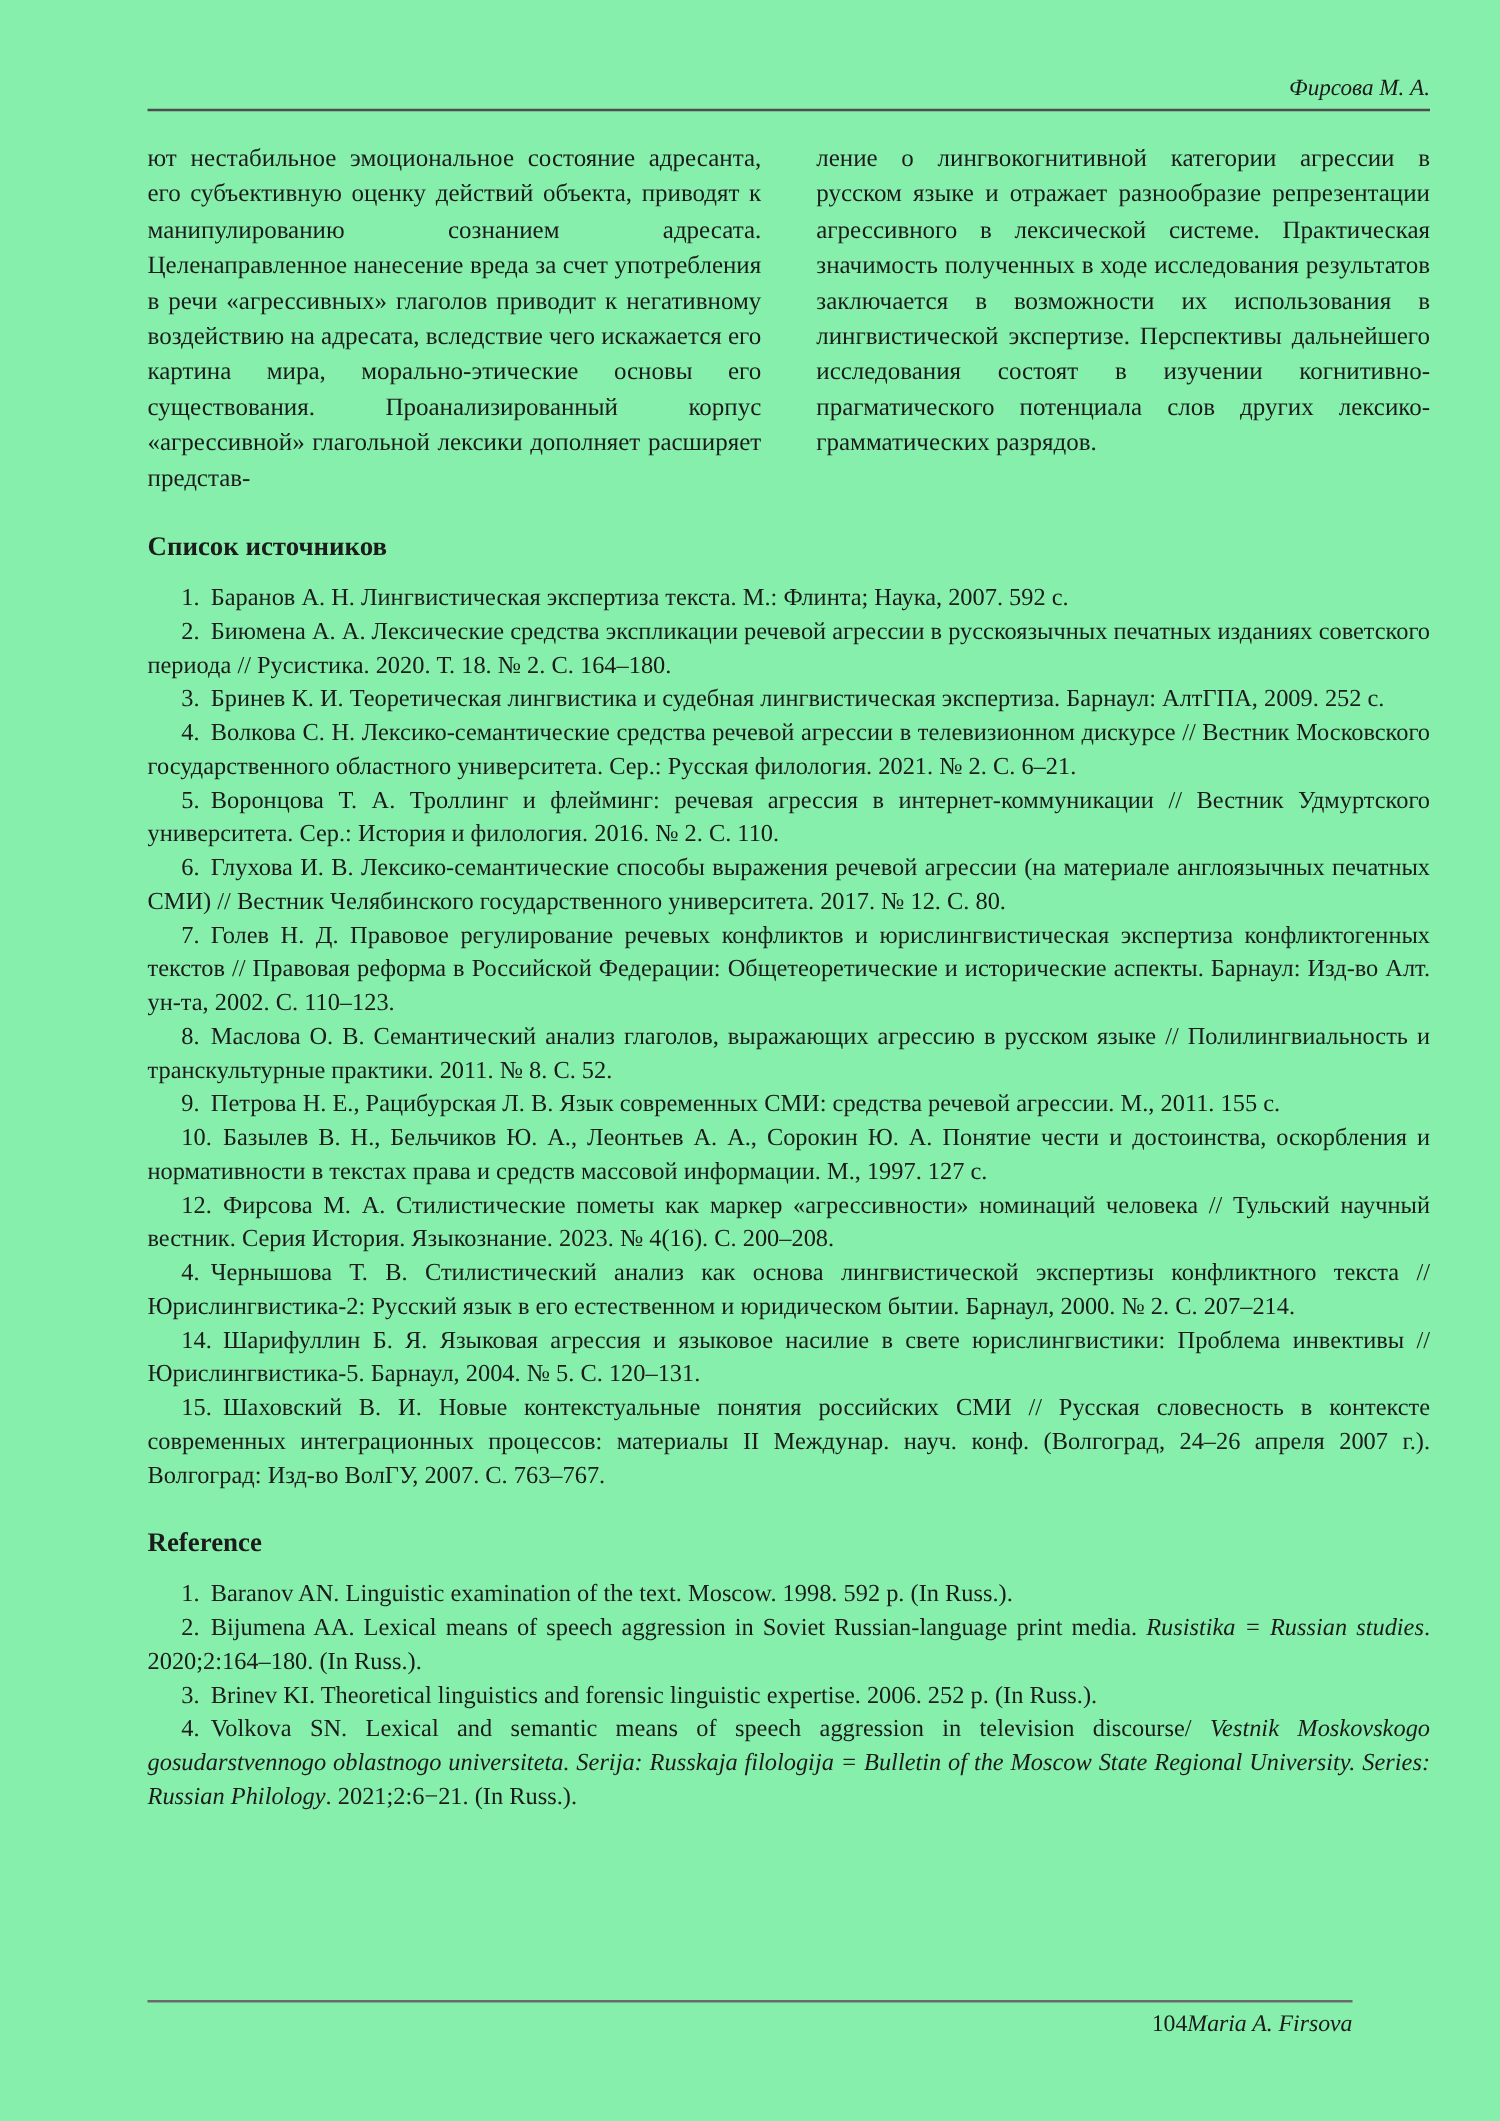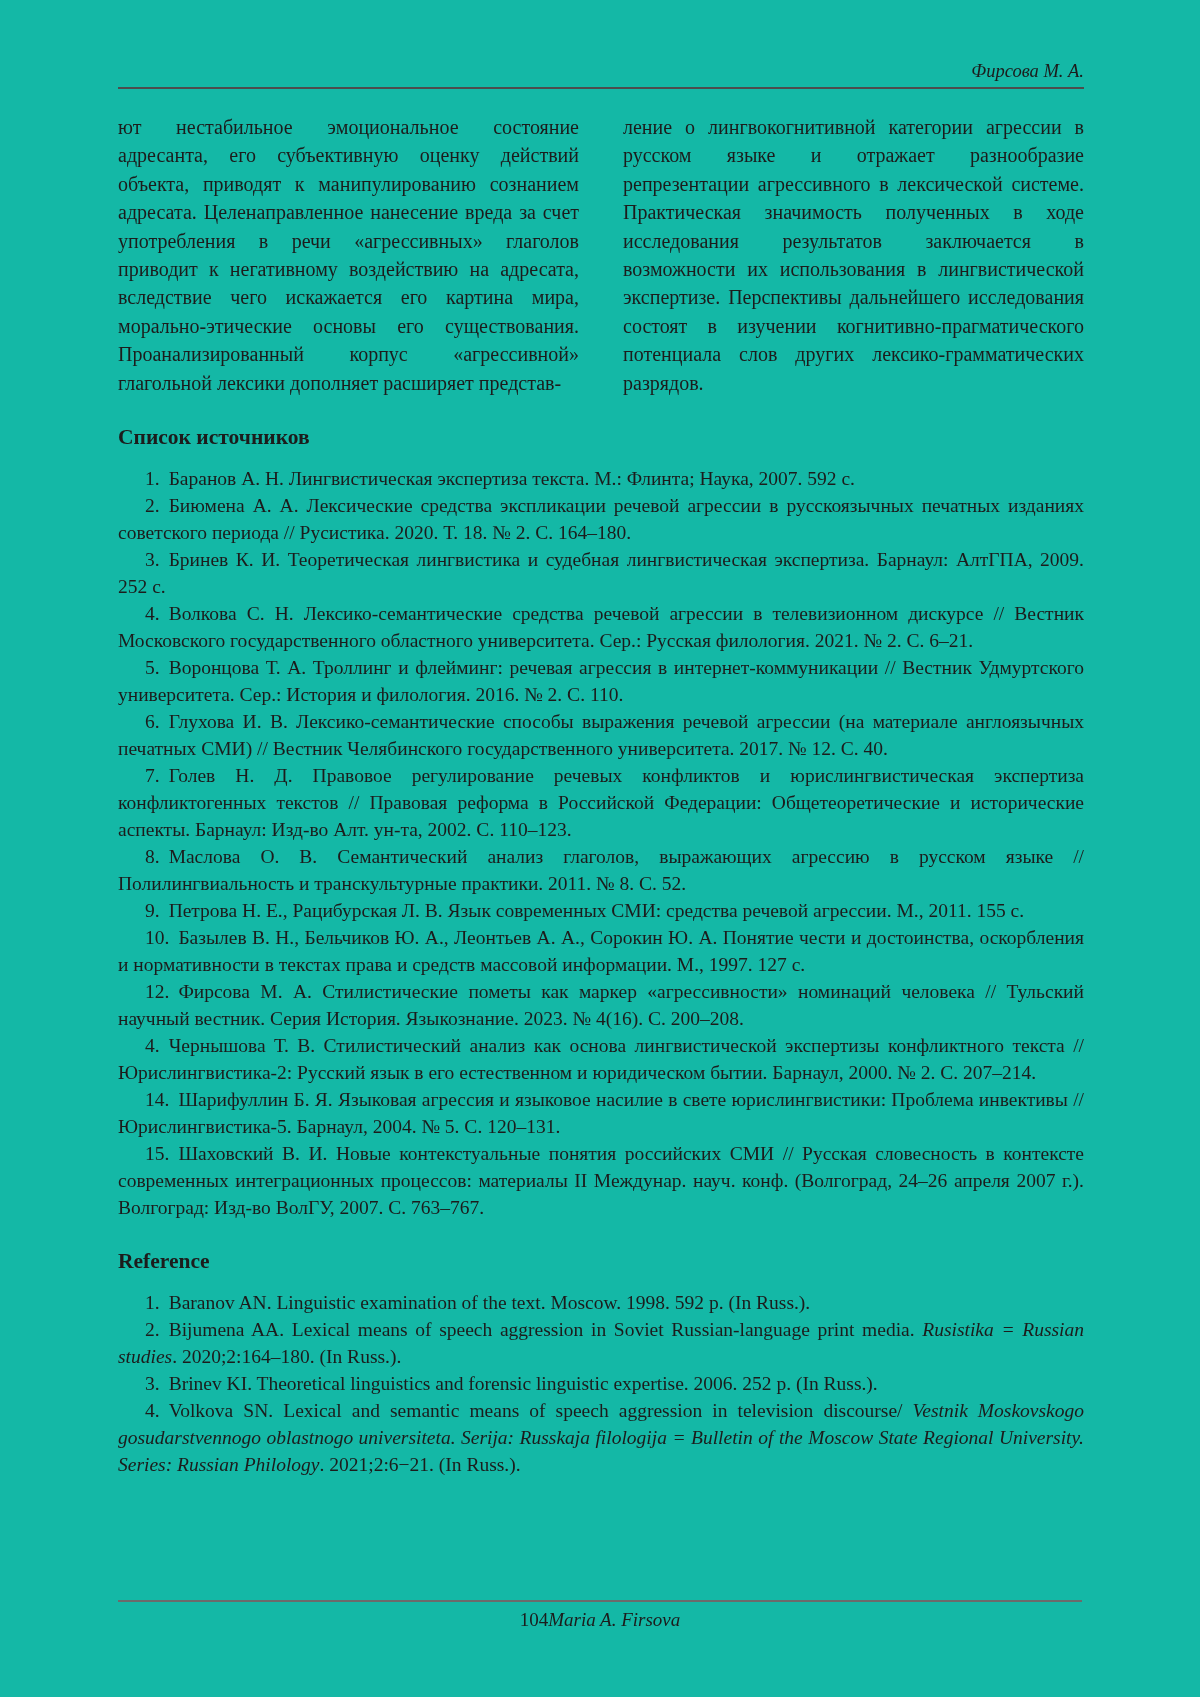--- a/index.html
+++ b/index.html
@@ -5,22 +5,22 @@
   html, body {
     margin: 0;
     padding: 0;
     background: #ffffff;
   }
   .page {
     position: relative;
     width: 1200px;
     height: 1697px;
     box-sizing: border-box;
-    padding: 60px 116px 0 118px;
-    background: #14b8a6;
+    padding: 60px 56px 0 118px;
+    background: #86efac;
     color: #1c1c1c;
     font-family: "Liberation Serif", "DejaVu Serif", serif;
     overflow: hidden;
   }
   
   .running-head {
     text-align: right;
     font-style: italic;
     font-size: 18.5px;
     line-height: 22px;
@@ -73,21 +73,21 @@
     right: 118px;
     bottom: 66px;
   }
   .foot-rule {
     border: none;
     border-top: 2px solid #6b6b6b;
     margin: 0 0 7px 0;
   }
   .foot-row {
     display: flex;
-    justify-content: center;
+    justify-content: flex-end;
     align-items: baseline;
     font-size: 19px;
   }
   .foot-author {
     font-style: italic;
   }
 </style>
 </head>
 <body>
 
@@ -102,21 +102,21 @@
   </section>
 
   <h2 class="section-heading">Список источников</h2>
 
   <div id="sources-list">
       <p class="ref"><span class="ref-num">1.</span><span>Баранов А. Н. Лингвистическая экспертиза текста. М.: Флинта; Наука, 2007. 592 с.</span></p>
       <p class="ref"><span class="ref-num">2.</span><span>Биюмена А. А. Лексические средства экспликации речевой агрессии в русскоязычных печатных изданиях советского периода // Русистика. 2020. Т. 18. № 2. С. 164–180.</span></p>
       <p class="ref"><span class="ref-num">3.</span><span>Бринев К. И. Теоретическая лингвистика и судебная лингвистическая экспертиза. Барнаул: АлтГПА, 2009. 252 с.</span></p>
       <p class="ref"><span class="ref-num">4.</span><span>Волкова С. Н. Лексико-семантические средства речевой агрессии в телевизионном дискурсе // Вестник Московского государственного областного университета. Сер.: Русская филология. 2021. № 2. С. 6–21.</span></p>
       <p class="ref"><span class="ref-num">5.</span><span>Воронцова Т. А. Троллинг и флейминг: речевая агрессия в интернет-коммуникации // Вестник Удмуртского университета. Сер.: История и филология. 2016. № 2. С. 110.</span></p>
-      <p class="ref"><span class="ref-num">6.</span><span>Глухова И. В. Лексико-семантические способы выражения речевой агрессии (на материале англоязычных печатных СМИ) // Вестник Челябинского государственного университета. 2017. № 12. С. 40.</span></p>
+      <p class="ref"><span class="ref-num">6.</span><span>Глухова И. В. Лексико-семантические способы выражения речевой агрессии (на материале англоязычных печатных СМИ) // Вестник Челябинского государственного университета. 2017. № 12. С. 80.</span></p>
       <p class="ref"><span class="ref-num">7.</span><span>Голев Н. Д. Правовое регулирование речевых конфликтов и юрислингвистическая экспертиза конфликтогенных текстов // Правовая реформа в Российской Федерации: Общетеоретические и исторические аспекты. Барнаул: Изд-во Алт. ун-та, 2002. С. 110–123.</span></p>
       <p class="ref"><span class="ref-num">8.</span><span>Маслова О. В. Семантический анализ глаголов, выражающих агрессию в русском языке // Полилингвиальность и транскультурные практики. 2011. № 8. С. 52.</span></p>
       <p class="ref"><span class="ref-num">9.</span><span>Петрова Н. Е., Рацибурская Л. В. Язык современных СМИ: средства речевой агрессии. М., 2011. 155 с.</span></p>
       <p class="ref"><span class="ref-num">10.</span><span>Базылев В. Н., Бельчиков Ю. А., Леонтьев А. А., Сорокин Ю. А. Понятие чести и достоинства, оскорбления и нормативности в текстах права и средств массовой информации. М., 1997. 127 с.</span></p>
       <p class="ref"><span class="ref-num">12.</span><span>Фирсова М. А. Стилистические пометы как маркер «агрессивности» номинаций человека // Тульский научный вестник. Серия История. Языкознание. 2023. № 4(16). С. 200–208.</span></p>
       <p class="ref"><span class="ref-num">4.</span><span>Чернышова Т. В. Стилистический анализ как основа лингвистической экспертизы конфликтного текста // Юрислингвистика-2: Русский язык в его естественном и юридическом бытии. Барнаул, 2000. № 2. С. 207–214.</span></p>
       <p class="ref"><span class="ref-num">14.</span><span>Шарифуллин Б. Я. Языковая агрессия и языковое насилие в свете юрислингвистики: Проблема инвективы // Юрислингвистика-5. Барнаул, 2004. № 5. С. 120–131.</span></p>
       <p class="ref"><span class="ref-num">15.</span><span>Шаховский В. И. Новые контекстуальные понятия российских СМИ // Русская словесность в контексте современных интеграционных процессов: материалы II Междунар. науч. конф. (Волгоград, 24–26 апреля 2007 г.). Волгоград: Изд-во ВолГУ, 2007. С. 763–767.</span></p>
     </div>
 

